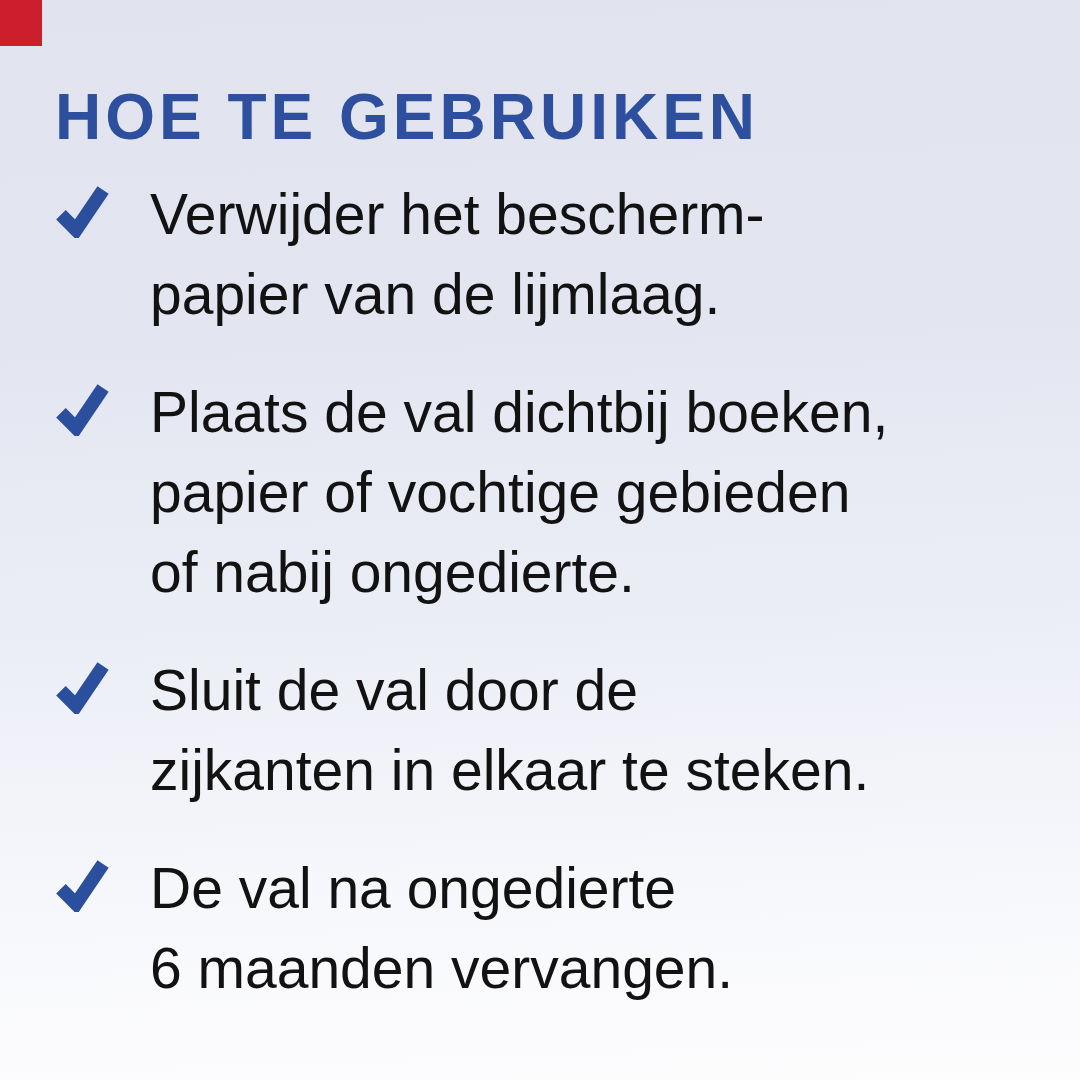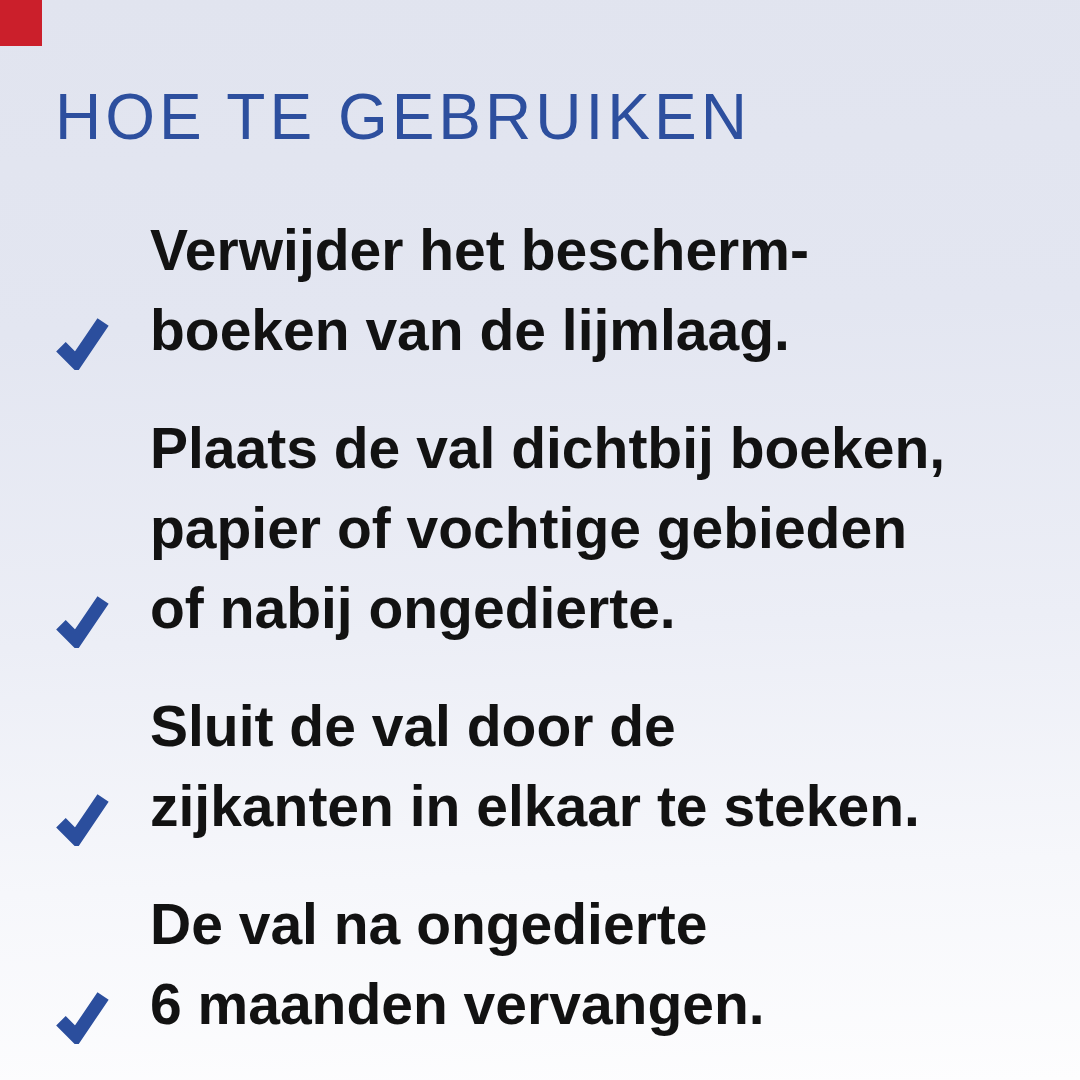--- a/index.html
+++ b/index.html
@@ -12,33 +12,32 @@
     background:linear-gradient(178deg,#e1e4ef 0%,#e3e6f1 30%,#eceef6 58%,#f6f7fb 80%,#fdfdfe 100%);
   }
   .corner-mark{
     position:absolute;top:0;left:0;width:42px;height:46px;
     background:#cb1f2b;
   }
   .content{
     position:absolute;top:82px;left:55px;right:30px;
   }
   .title{
-    margin:0 0 58px 0;
+    margin:0 0 22px 0;
     color:#2d4f9e;
     font-size:64px;
-    font-weight:400;
+    font-weight:700;
     letter-spacing:4px;
     line-height:1.1;
     white-space:nowrap;
   }
   .bullet{
     display:flex;
-    align-items:flex-end;
+    align-items:flex-start;
     margin-bottom:38px;
-    font-weight:bold;
   }
   .bullet .check{
     flex:0 0 auto;
     width:54px;height:54px;
     margin:10px 41px 0 0;
   }
   .bullet .text{
     color:#121212;
     font-size:57px;
     line-height:80px;
@@ -56,21 +55,21 @@
   <div class="content">
 
     <h1 class="title">HOE TE GEBRUIKEN</h1>
 
     <div class="bullet">
       <svg class="check" viewBox="0 0 100 100" aria-hidden="true">
         <polyline points="11,57 39,85 89,11" fill="none" stroke="#2b4e9d" stroke-width="25"></polyline>
       </svg>
       <div class="text">
         <span class="line">Verwijder het bescherm-</span>
-        <span class="line">boeken van de lijmlaag.</span>
+        <span class="line">papier van de lijmlaag.</span>
       </div>
     </div>
 
     <div class="bullet">
       <svg class="check" viewBox="0 0 100 100" aria-hidden="true">
         <polyline points="11,57 39,85 89,11" fill="none" stroke="#2b4e9d" stroke-width="25"></polyline>
       </svg>
       <div class="text">
         <span class="line">Plaats de val dichtbij boeken,</span>
         <span class="line">papier of vochtige gebieden</span>

